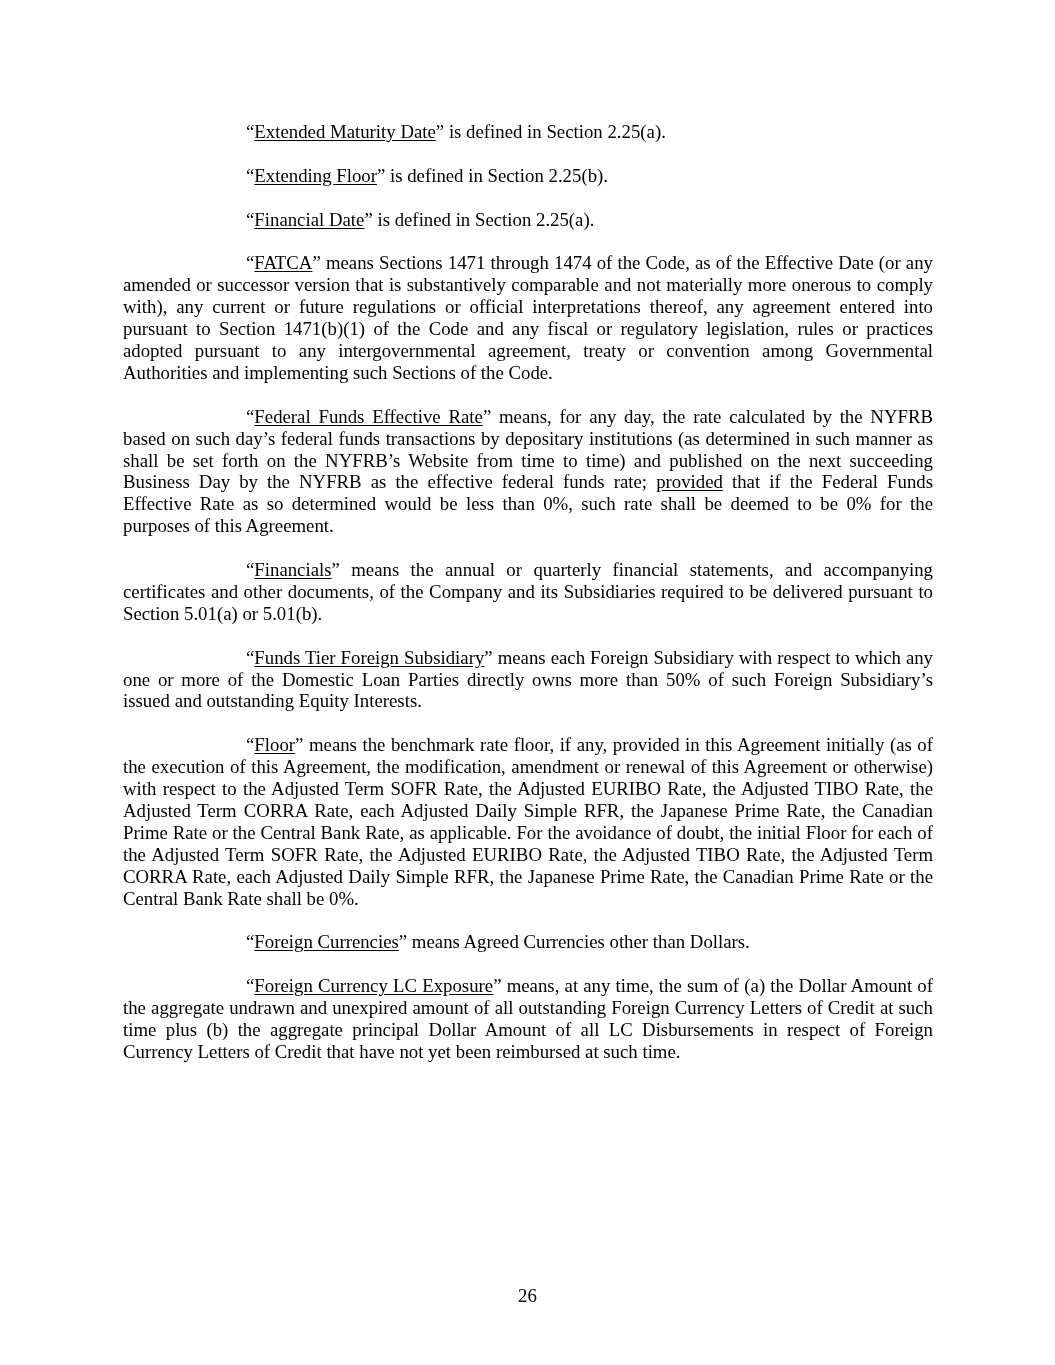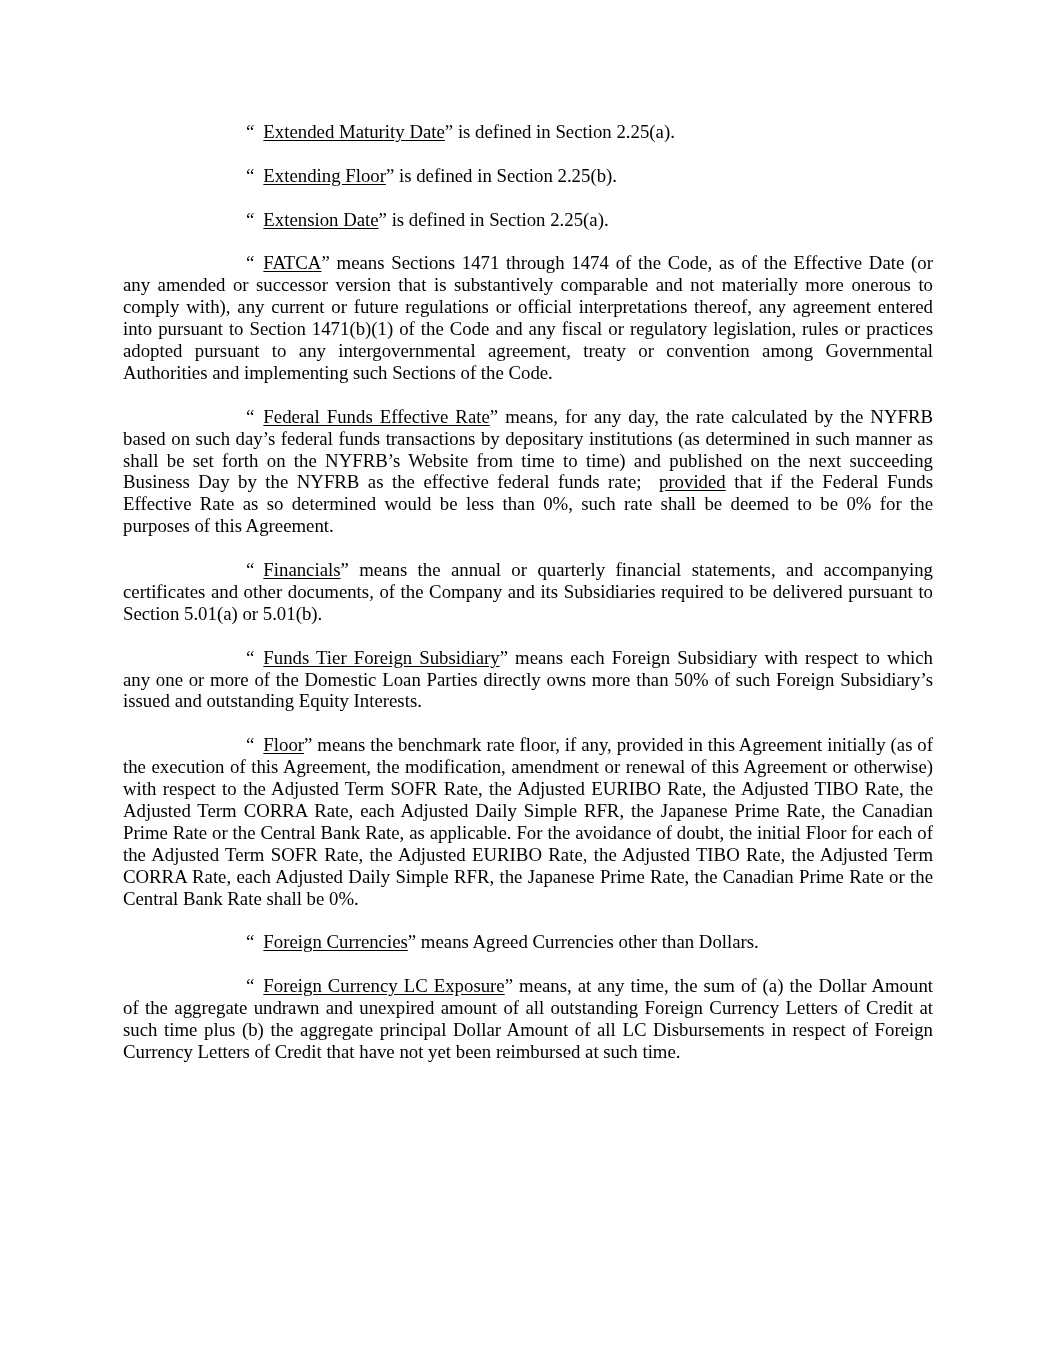--- a/index.html
+++ b/index.html
@@ -21,52 +21,52 @@
     overflow: hidden;
   }
   .para {
     margin: 0 0 21.9px 0;
     text-indent: 123px;
     text-align: justify;
   }
   .u {
     text-decoration: underline;
     text-underline-offset: 2px;
-    margin-left: 9px;
   }
   .page-num {
     position: absolute;
     bottom: 58px;
     left: 0;
     width: 100%;
     text-align: center;
     text-indent: 0;
   }
 </style>
 </head>
 <body>
 
 <div class="page">
 
   <p class="para"><span>“</span><span class="u">Extended Maturity Date</span><span>” is defined in Section 2.25(a).</span></p>
 
   <p class="para"><span>“</span><span class="u">Extending Floor</span><span>” is defined in Section 2.25(b).</span></p>
 
-  <p class="para"><span>“</span><span class="u">Extension Date</span><span>” is defined in Section 2.25(a).</span></p>
+  <p class="para"><span>“</span><span class="u">Financial Date</span><span>” is defined in Section 2.25(a).</span></p>
 
   <p class="para"><span>“</span><span class="u">FATCA</span><span>” means Sections 1471 through 1474 of the Code, as of the Effective Date (or any amended or successor version that is substantively comparable and not materially more onerous to comply with), any current or future regulations or official interpretations thereof, any agreement entered into pursuant to Section 1471(b)(1) of the Code and any fiscal or regulatory legislation, rules or practices adopted pursuant to any intergovernmental agreement, treaty or convention among Governmental Authorities and implementing such Sections of the Code.</span></p>
 
   <p class="para"><span>“</span><span class="u">Federal Funds Effective Rate</span><span>” means, for any day, the rate calculated by the NYFRB based on such day’s federal funds transactions by depositary institutions (as determined in such manner as shall be set forth on the NYFRB’s Website from time to time) and published on the next succeeding Business Day by the NYFRB as the effective federal funds rate; </span><span class="u">provided</span><span> that if the Federal Funds Effective Rate as so determined would be less than 0%, such rate shall be deemed to be 0% for the purposes of this Agreement.</span></p>
 
 
   <p class="para"><span>“</span><span class="u">Financials</span><span>” means the annual or quarterly financial statements, and accompanying certificates and other documents, of the Company and its Subsidiaries required to be delivered pursuant to Section 5.01(a) or 5.01(b).</span></p>
 
   <p class="para"><span>“</span><span class="u">Funds Tier Foreign Subsidiary</span><span>” means each Foreign Subsidiary with respect to which any one or more of the Domestic Loan Parties directly owns more than 50% of such Foreign Subsidiary’s issued and outstanding Equity Interests.</span></p>
 
   <p class="para"><span>“</span><span class="u">Floor</span><span>” means the benchmark rate floor, if any, provided in this Agreement initially (as of the execution of this Agreement, the modification, amendment or renewal of this Agreement or otherwise) with respect to the Adjusted Term SOFR Rate, the Adjusted EURIBO Rate, the Adjusted TIBO Rate, the Adjusted Term CORRA Rate, each Adjusted Daily Simple RFR, the Japanese Prime Rate, the Canadian Prime Rate or the Central Bank Rate, as applicable. For the avoidance of doubt, the initial Floor for each of the Adjusted Term SOFR Rate, the Adjusted EURIBO Rate, the Adjusted TIBO Rate, the Adjusted Term CORRA Rate, each Adjusted Daily Simple RFR, the Japanese Prime Rate, the Canadian Prime Rate or the Central Bank Rate shall be 0%.</span></p>
 
   <p class="para"><span>“</span><span class="u">Foreign Currencies</span><span>” means Agreed Currencies other than Dollars.</span></p>
 
   <p class="para"><span>“</span><span class="u">Foreign Currency LC Exposure</span><span>” means, at any time, the sum of (a) the Dollar Amount of the aggregate undrawn and unexpired amount of all outstanding Foreign Currency Letters of Credit at such time plus (b) the aggregate principal Dollar Amount of all LC Disbursements in respect of Foreign Currency Letters of Credit that have not yet been reimbursed at such time.</span></p>
 
 
+  <div class="page-num">26</div>
 
 </div>
 
 </body></html>

